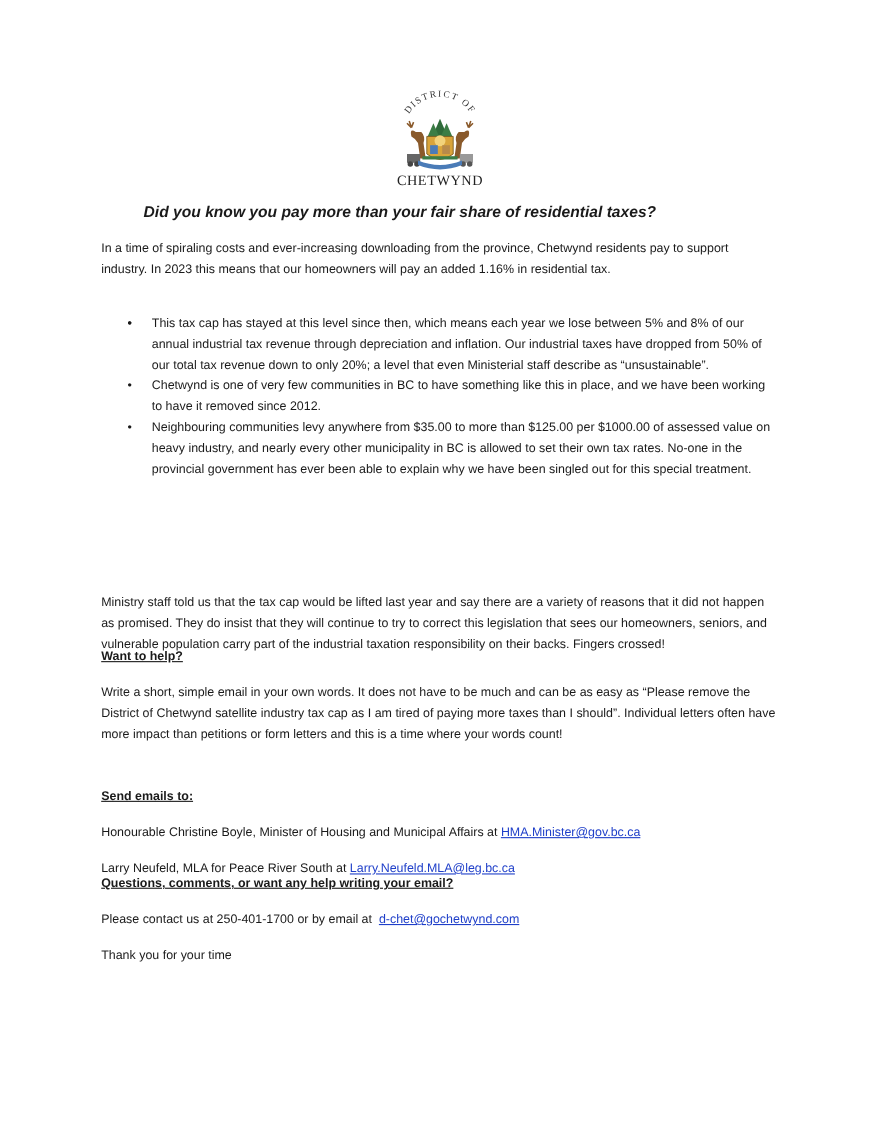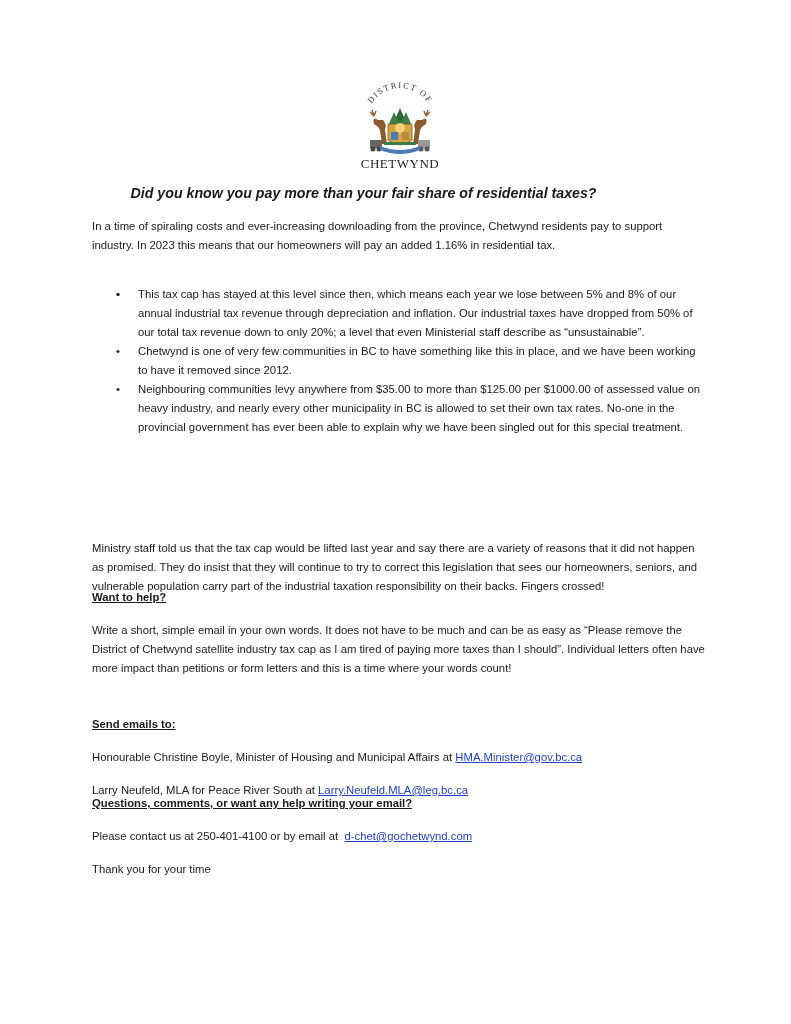--- a/index.html
+++ b/index.html
@@ -105,17 +105,17 @@
     <p style="margin-top:14px;">
       <span>Honourable Christine Boyle, Minister of Housing and Municipal Affairs at </span><a href="#" style="color: rgb(31, 63, 201);">HMA.Minister@gov.bc.ca</a>
     </p>
     <p style="margin-top:14px;">
       <span>Larry Neufeld, MLA for Peace River South at </span><a href="#" style="color: rgb(31, 63, 201);">Larry.Neufeld.MLA@leg.bc.ca</a>
     </p>
   </div>
 
   <div class="content" style="top:794px;">
     <p class="h">Questions, comments, or want any help writing your email?</p>
-    <p style="margin-top:14px; white-space:pre;"><span>Please contact us at 250-401-4100 or by email at  </span><a href="#" style="color: rgb(31, 63, 201);">d-chet@gochetwynd.com</a></p>
+    <p style="margin-top:14px; white-space:pre;"><span>Please contact us at 250-401-1700 or by email at  </span><a href="#" style="color: rgb(31, 63, 201);">d-chet@gochetwynd.com</a></p>
     <p style="margin-top:14px;">Thank you for your time</p>
   </div>
 
 </div>
 
 </body></html>

